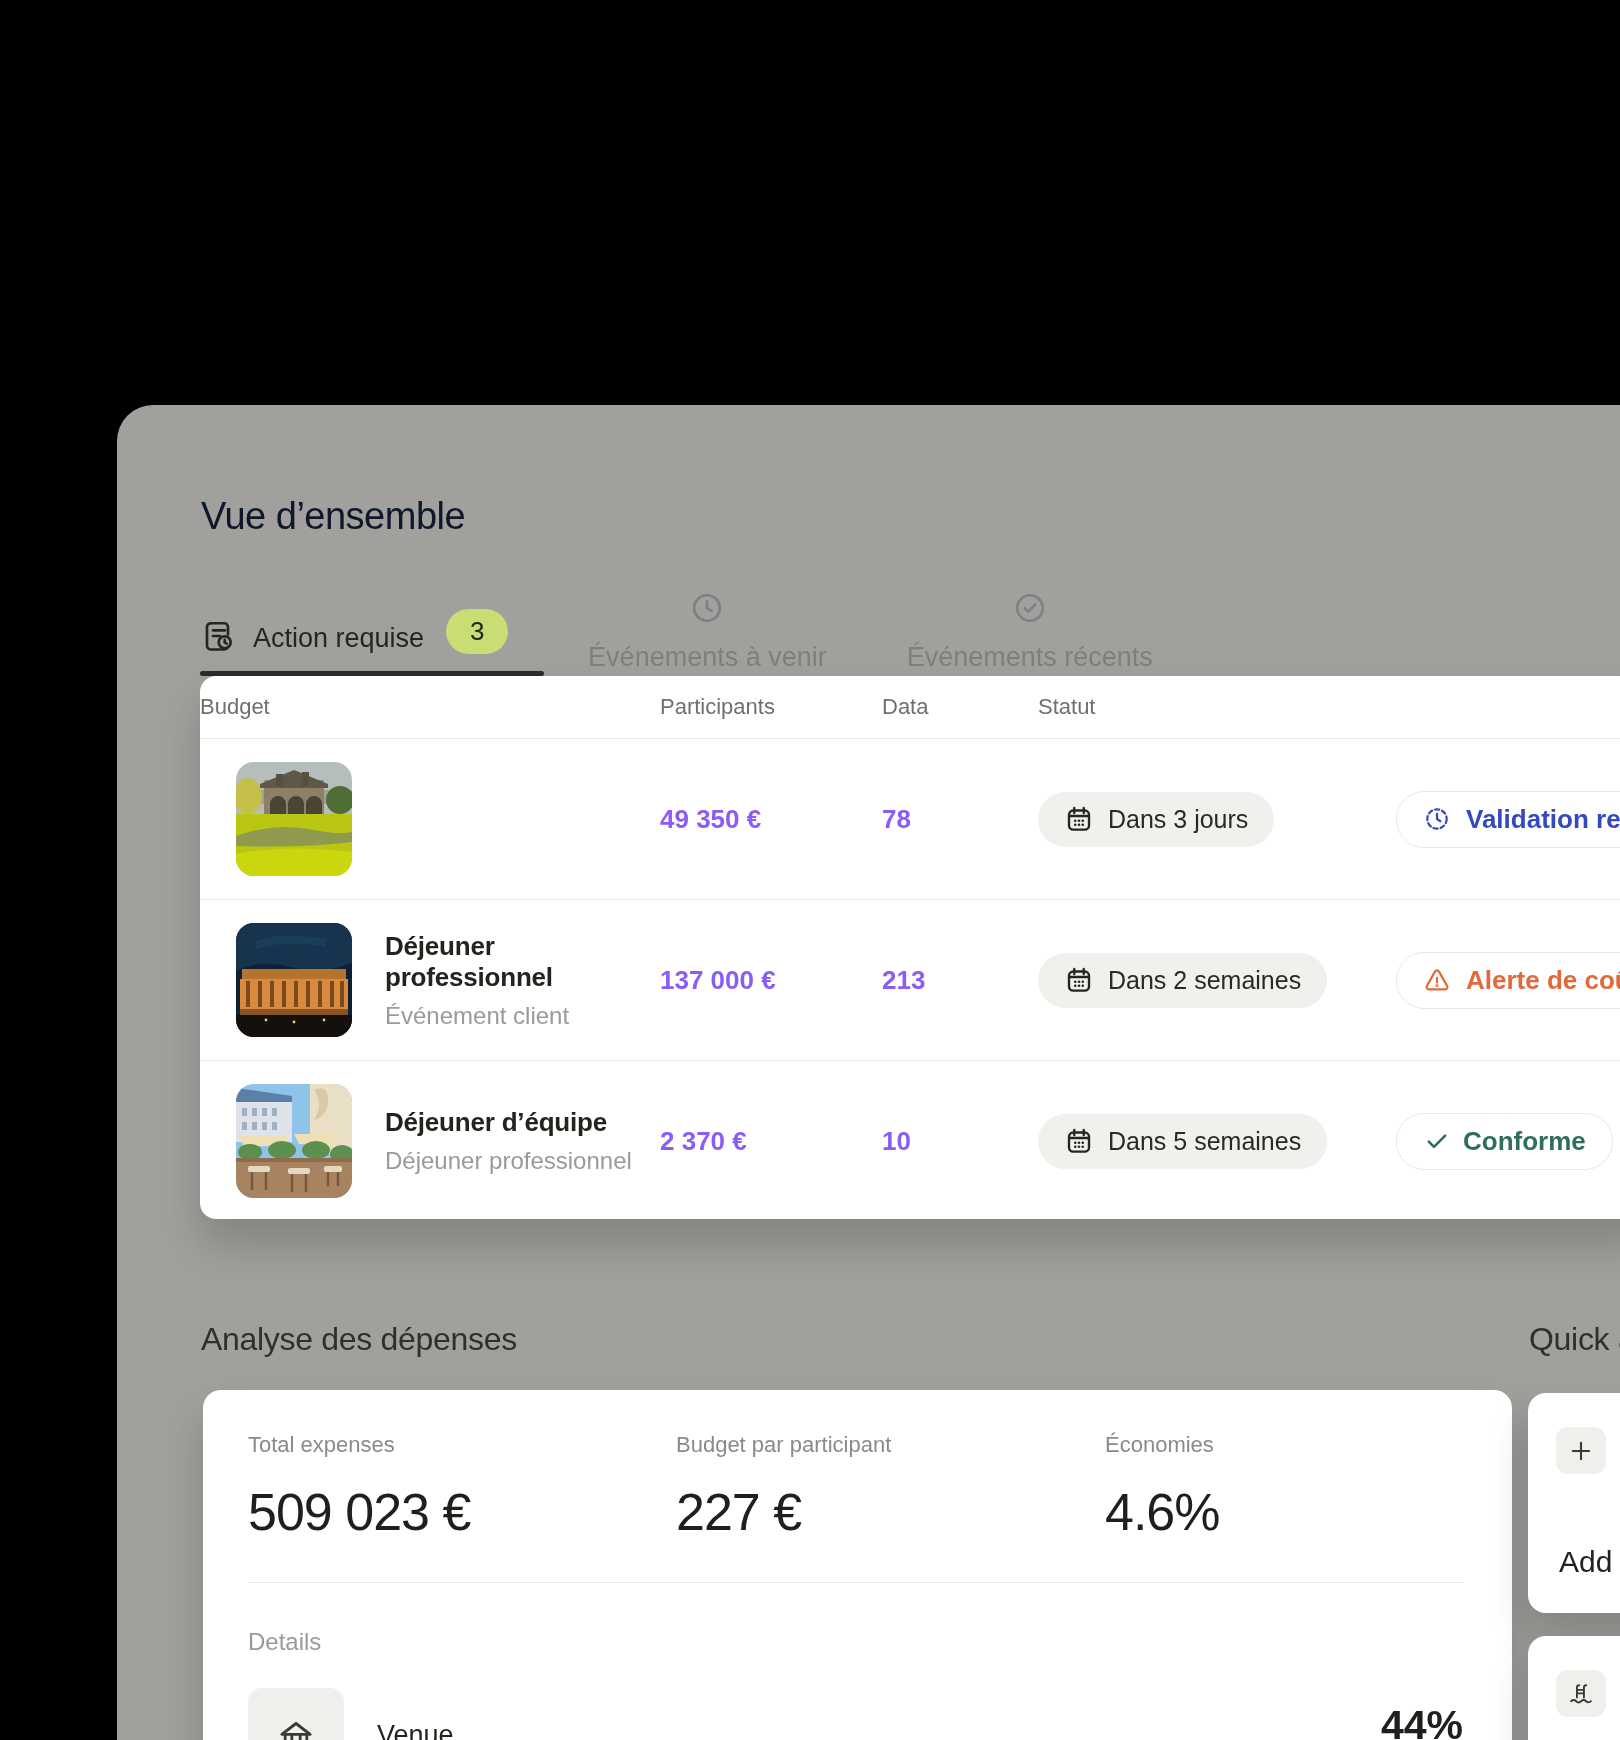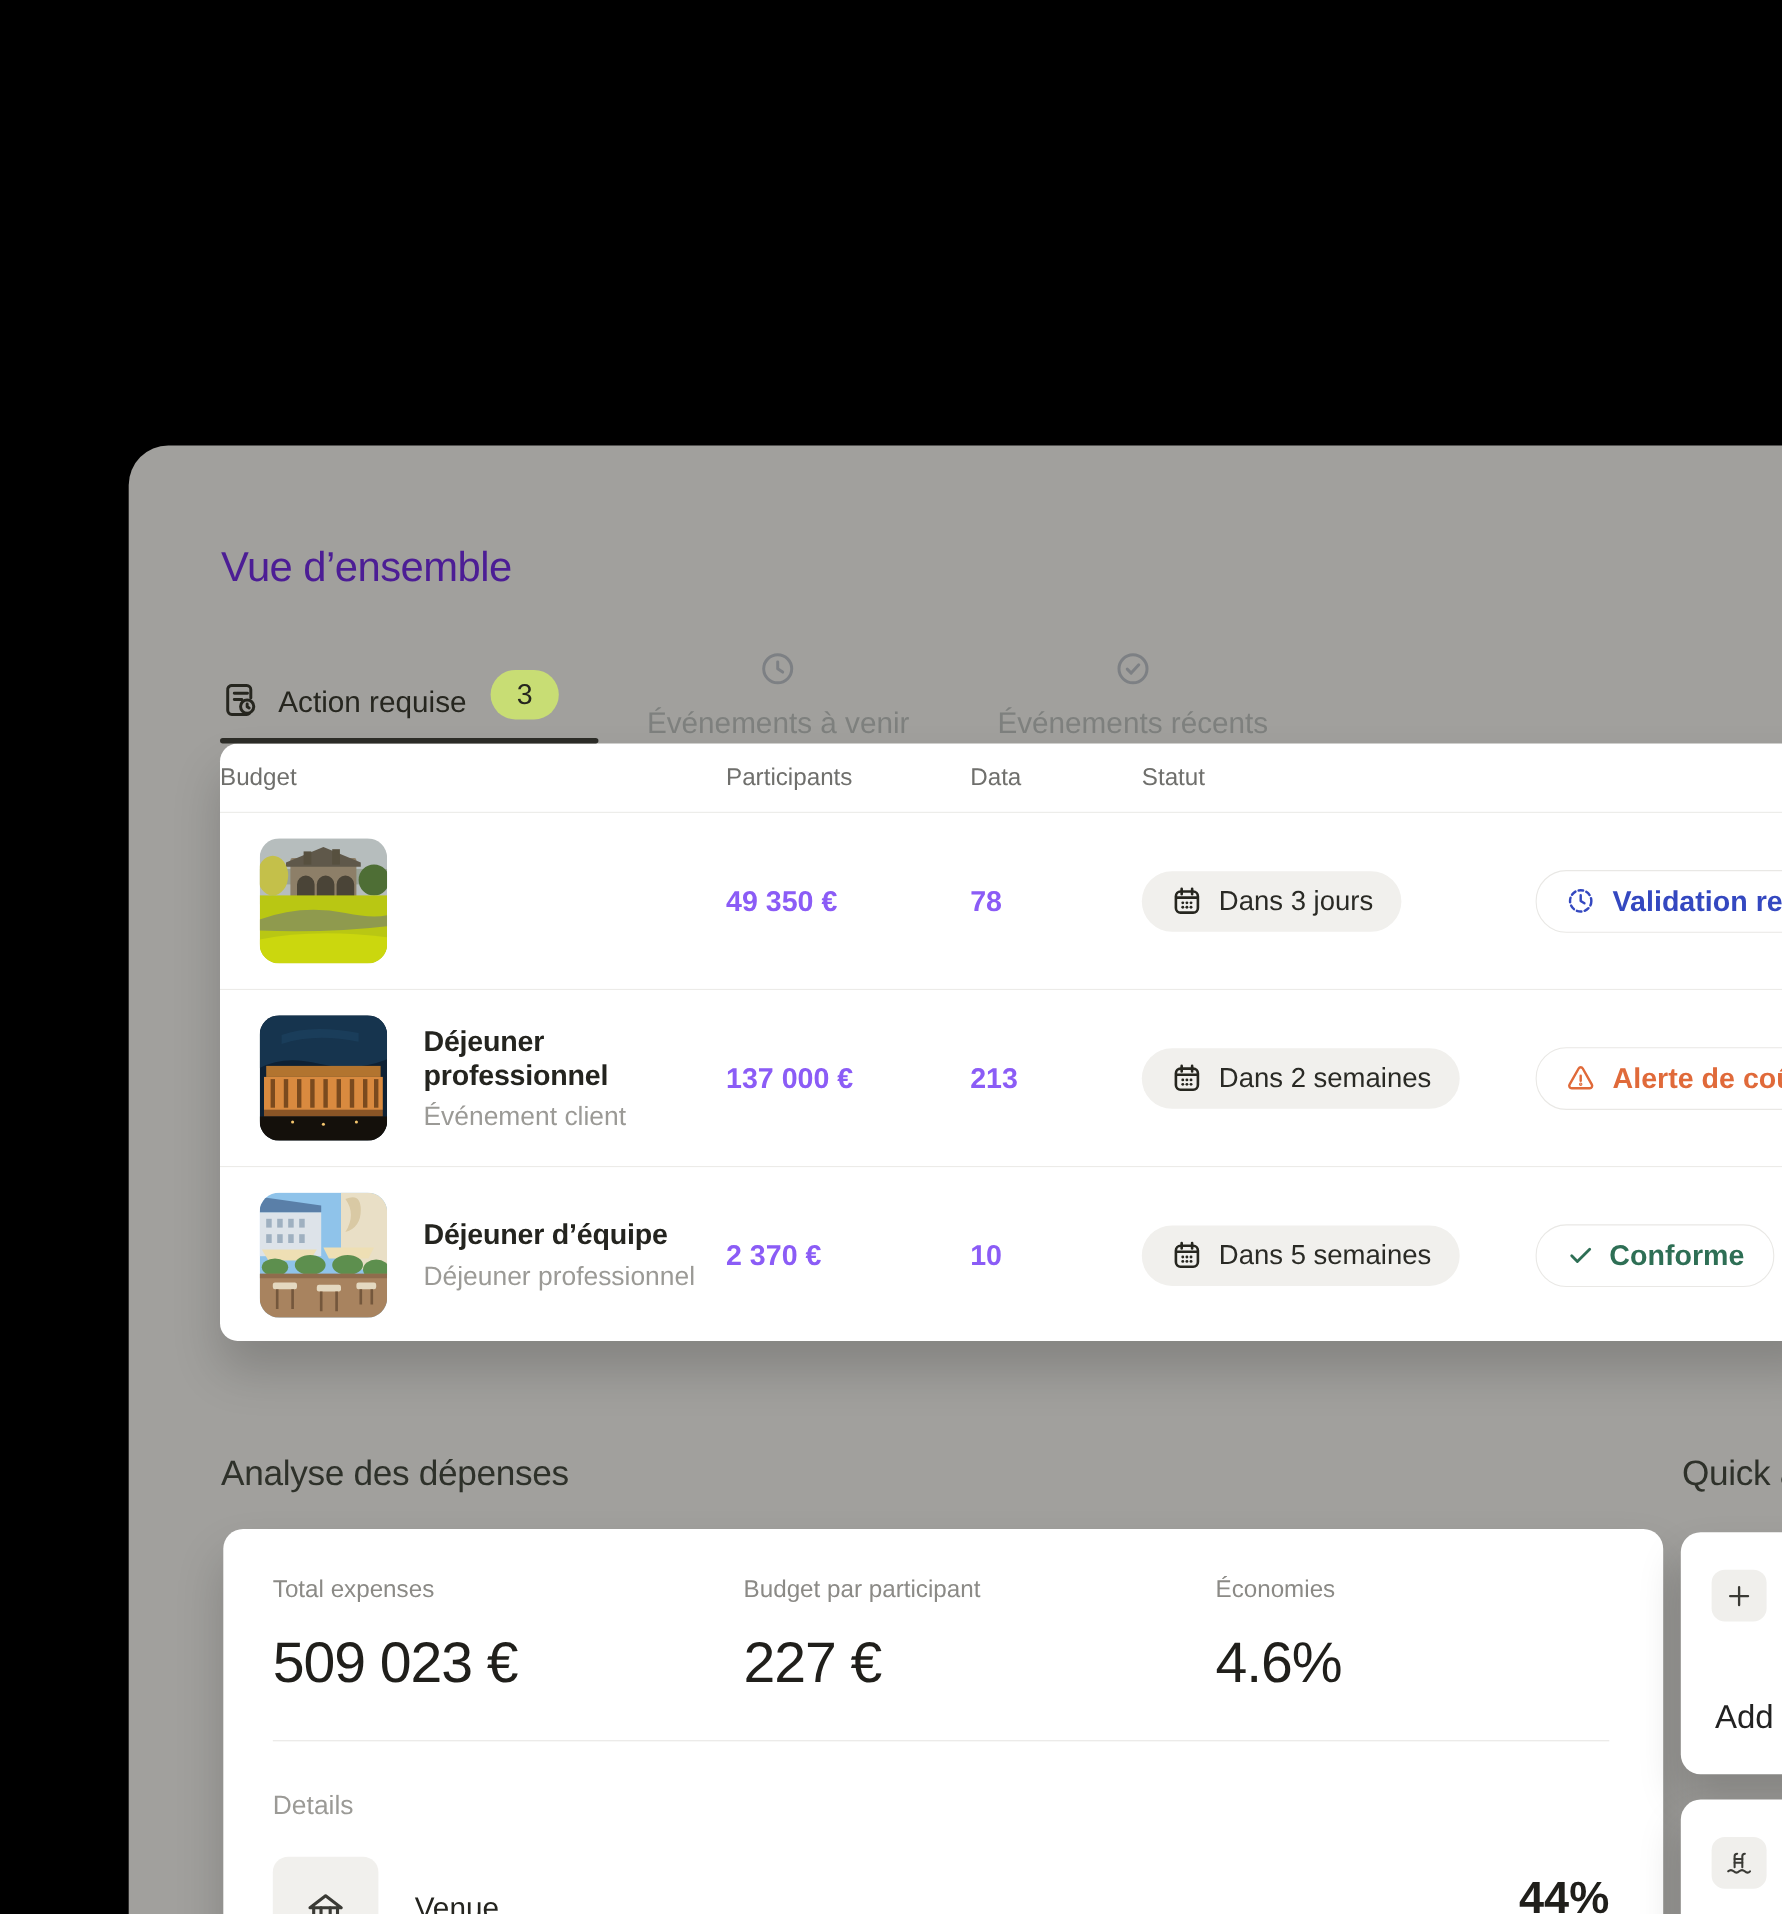--- a/index.html
+++ b/index.html
@@ -9,21 +9,21 @@
     font-family:"Liberation Sans","DejaVu Sans",sans-serif;
     -webkit-font-smoothing:antialiased;
   }
   .app{
     position:absolute;left:117px;top:405px;width:1563px;height:1400px;
     background:#a1a09d;border-radius:36px 0 0 0;
   }
   
   .page-title{
     position:absolute;left:84px;top:90px;
-    font-size:38px;font-weight:500;color:#4c1d95;letter-spacing:-.5px;
+    font-size:38px;font-weight:500;color:#0f172a;letter-spacing:-.5px;
   }
   .tabs{position:absolute;left:84px;top:198px;height:56px;display:flex;align-items:center;}
   .tab{display:flex;align-items:center;gap:16px;cursor:pointer;}
   .tab .ticon{display:flex;align-items:center;}
   .tab-active{color:#26261f;font-size:27px;font-weight:500;align-items:flex-end;}
   .tab-inactive{color:#7e807e;font-size:27px;font-weight:500;margin-left:80px;flex-direction:column;}
   .tab-inactive .ticon svg{stroke:#7d8084;}
   .badge{
     margin-left:6px;min-width:62px;height:45px;border-radius:23px;background:#c8dd74;
     display:inline-flex;align-items:center;justify-content:center;

